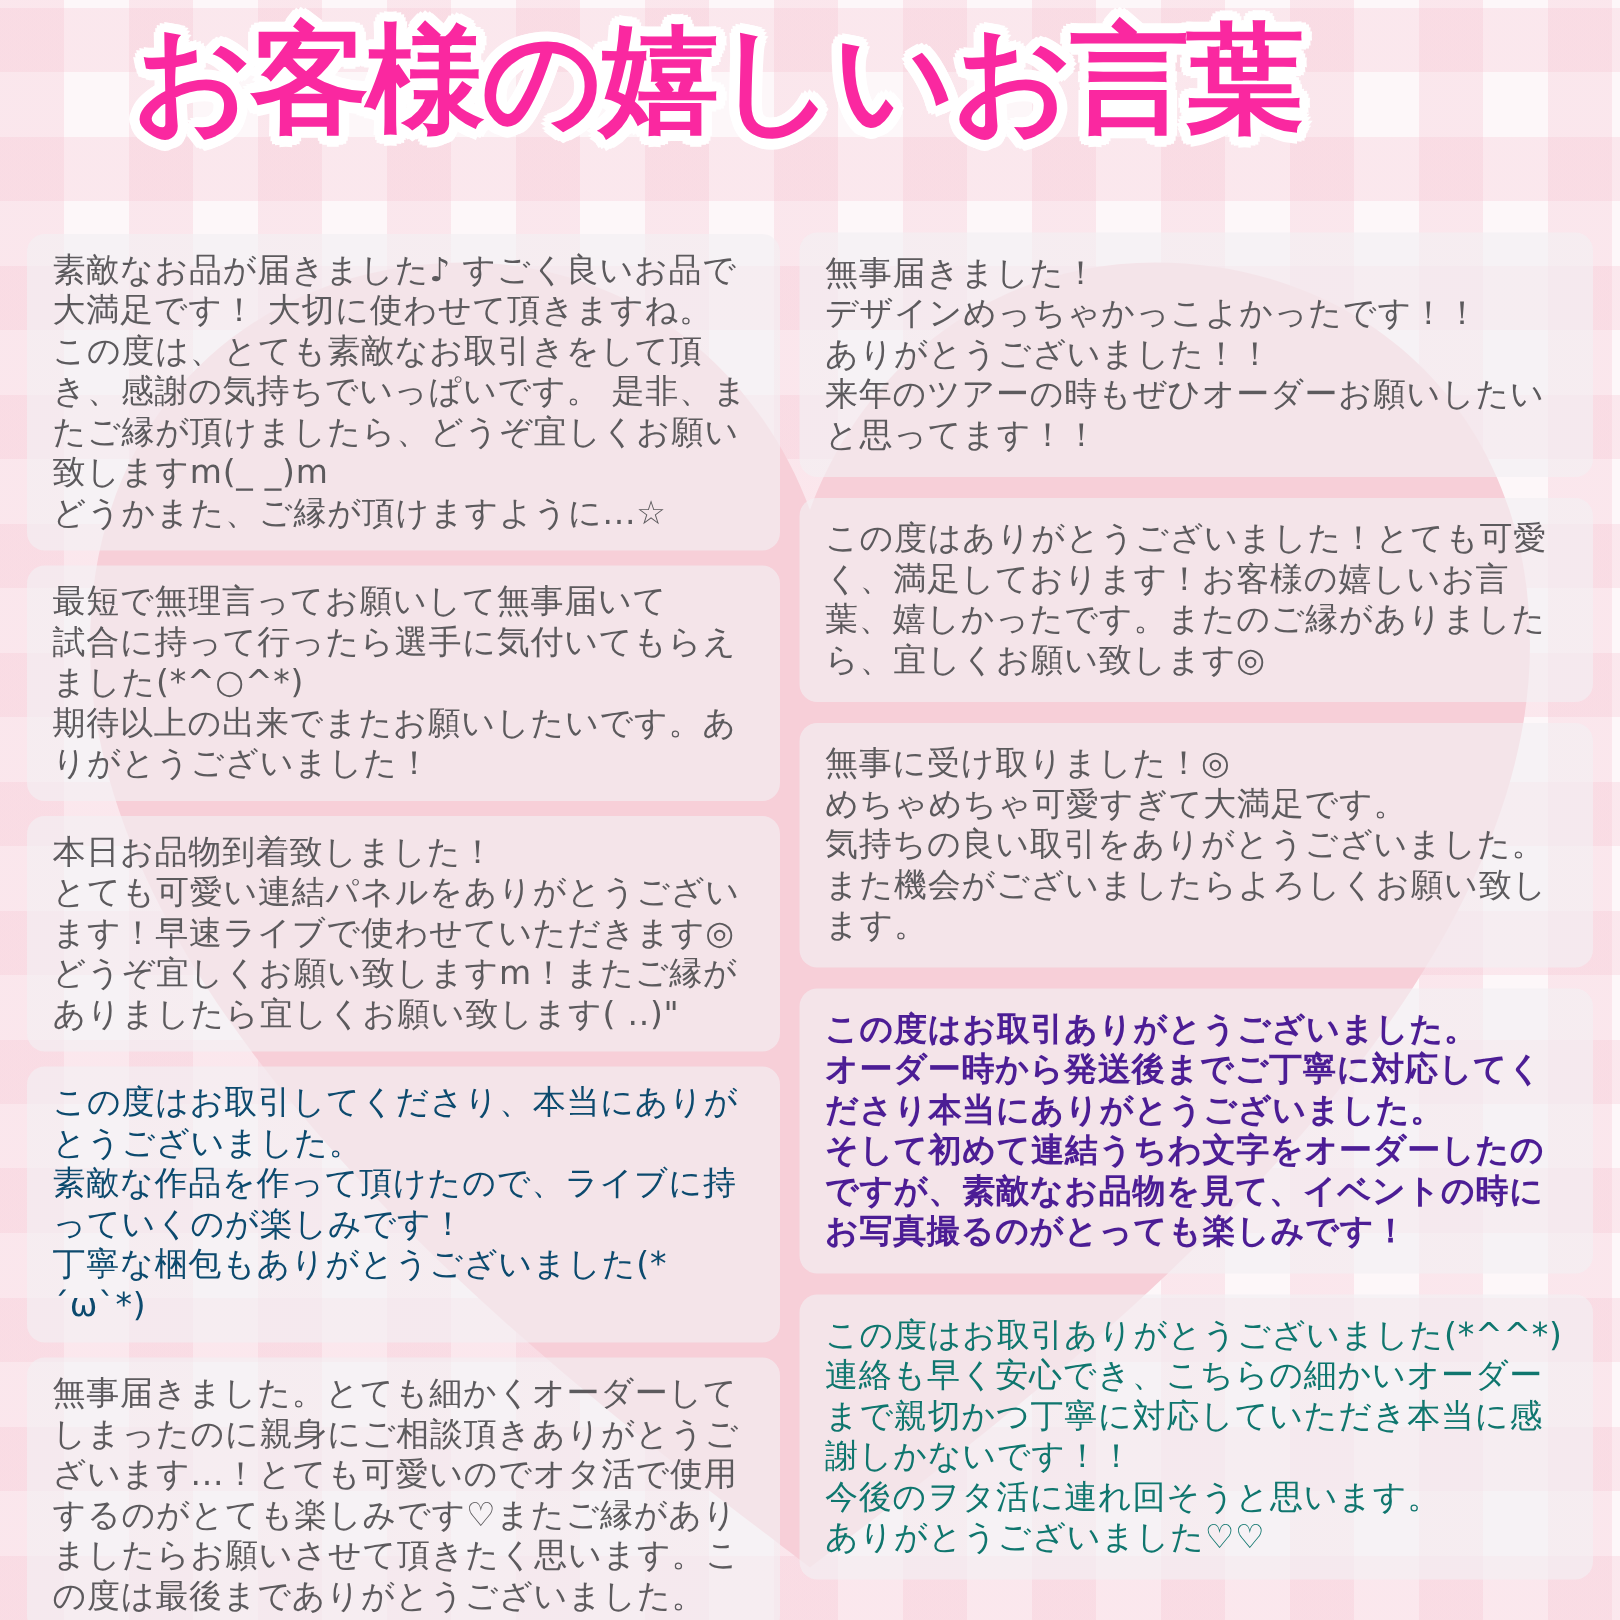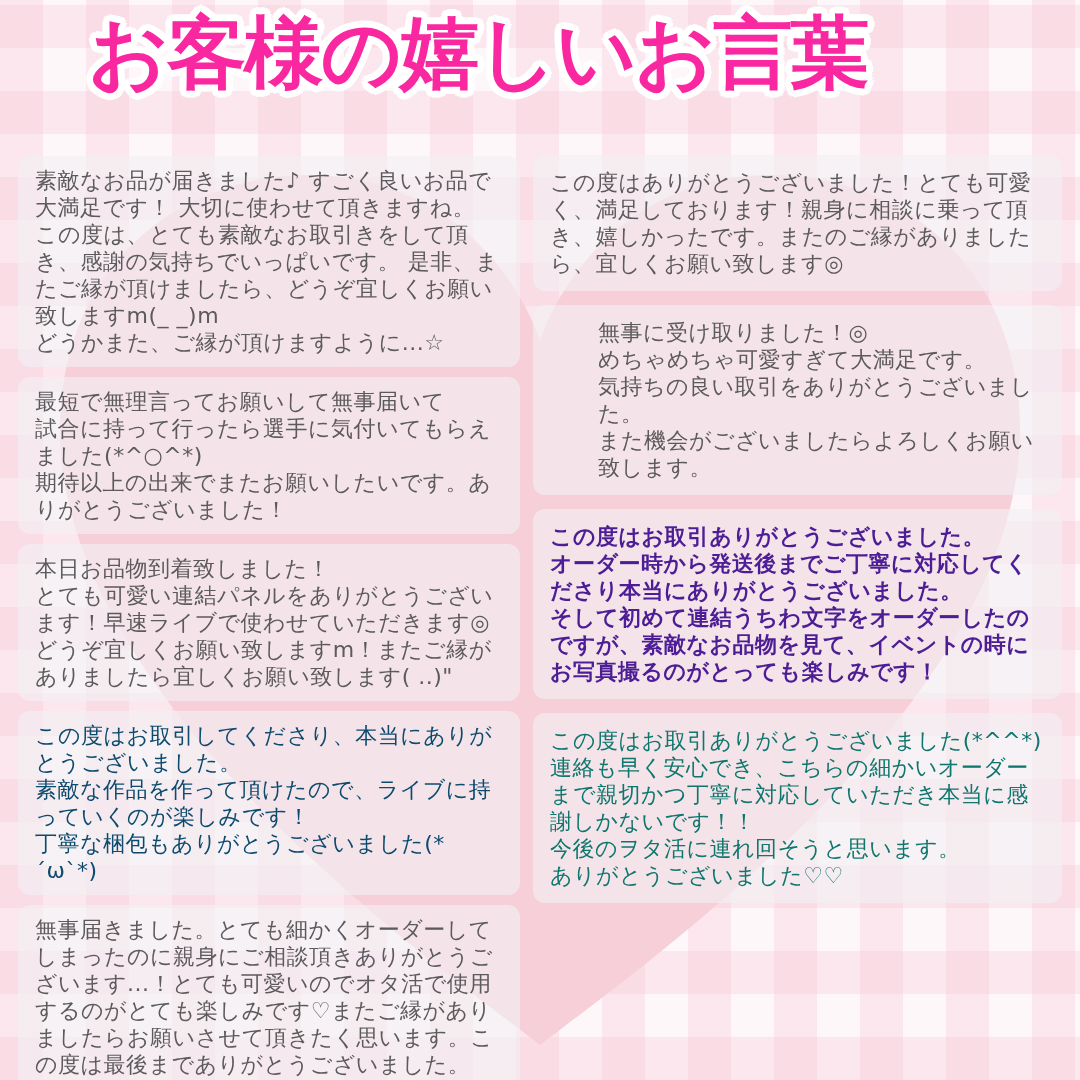--- a/index.html
+++ b/index.html
@@ -86,24 +86,30 @@
 素敵な作品を作って頂けたので、ライブに持っていくのが楽しみです！
 丁寧な梱包もありがとうございました(*´ω`*)</div>
   </div>
   <div class="review-card">
     <div class="review-text" style="color: rgb(92, 90, 93);">無事届きました。とても細かくオーダーしてしまったのに親身にご相談頂きありがとうございます...！とても可愛いのでオタ活で使用するのがとても楽しみです♡またご縁がありましたらお願いさせて頂きたく思います。この度は最後までありがとうございました。</div>
   </div>
 </div>
 
 <div class="col col-right">
   <div class="review-card">
-    <div class="review-text" style="color: rgb(92, 90, 93);">この度はありがとうございました！とても可愛く、満足しております！親身に相談に乗って頂き、嬉しかったです。またのご縁がありましたら、宜しくお願い致します◎</div>
+    <div class="review-text" style="color: rgb(92, 90, 93);">無事届きました！
+デザインめっちゃかっこよかったです！！
+ありがとうございました！！
+来年のツアーの時もぜひオーダーお願いしたいと思ってます！！</div>
   </div>
   <div class="review-card">
-    <div class="review-text" style="color: rgb(92, 90, 93); margin-left: 48px;">無事に受け取りました！◎
+    <div class="review-text" style="color: rgb(92, 90, 93);">この度はありがとうございました！とても可愛く、満足しております！お客様の嬉しいお言葉、嬉しかったです。またのご縁がありましたら、宜しくお願い致します◎</div>
+  </div>
+  <div class="review-card">
+    <div class="review-text" style="color: rgb(92, 90, 93);">無事に受け取りました！◎
 めちゃめちゃ可愛すぎて大満足です。
 気持ちの良い取引をありがとうございました。
 また機会がございましたらよろしくお願い致します。</div>
   </div>
   <div class="review-card">
     <div class="review-text" style="color: #4c1d95; font-weight: bold;">この度はお取引ありがとうございました。
 オーダー時から発送後までご丁寧に対応してくださり本当にありがとうございました。
 そして初めて連結うちわ文字をオーダーしたのですが、素敵なお品物を見て、イベントの時にお写真撮るのがとっても楽しみです！</div>
   </div>
   <div class="review-card">

